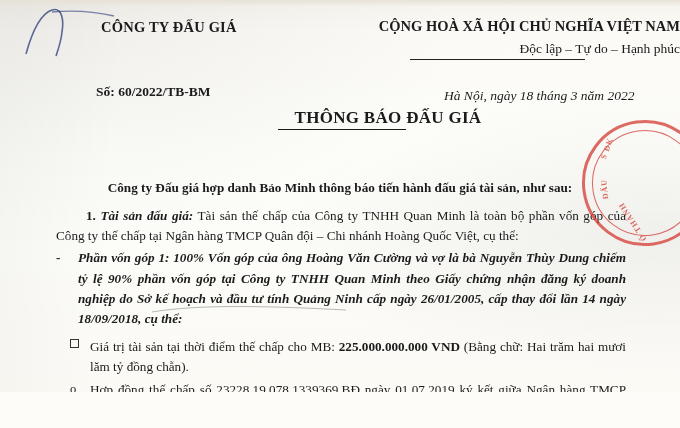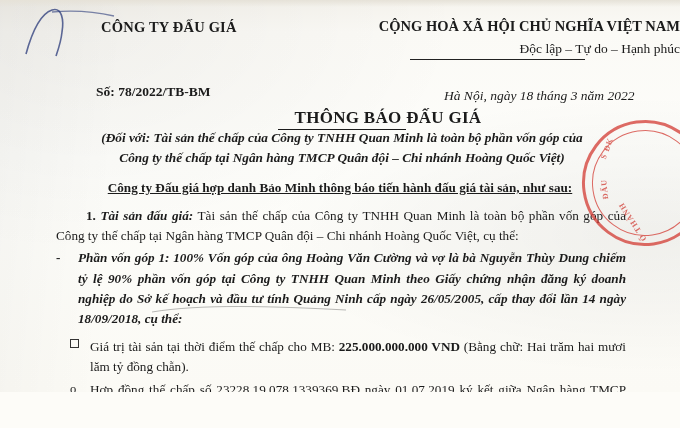--- a/index.html
+++ b/index.html
@@ -127,21 +127,20 @@
   }
 
   .intro {
     position: absolute;
     top: 180px;
     left: 0;
     width: 680px;
     text-align: center;
     font-size: 13.2px;
     font-weight: bold;
-    text-decoration: underline;
   }
 
   .body {
     position: absolute;
     top: 206px;
     left: 56px;
     width: 570px;
     font-size: 13.2px;
     line-height: 1.53;
     text-align: justify;
@@ -252,43 +251,39 @@
     <div class="hdr-left">
       <div class="org-line">CÔNG TY ĐẤU GIÁ</div>
     </div>
     <div class="hdr-right">
       <div class="nation-line">CỘNG HOÀ XÃ HỘI CHỦ NGHĨA VIỆT NAM</div>
       <div class="motto">Độc lập – Tự do – Hạnh phúc</div>
       <div class="underline-motto"></div>
     </div>
   </div>
 
-  <div class="numline">Số: 78/2022/TB-BM</div>
+  <div class="numline">Số: 60/2022/TB-BM</div>
   <div class="dateline">Hà Nội, ngày 18 tháng 3 năm 2022</div>
 
   <div class="title">THÔNG BÁO ĐẤU GIÁ</div>
   <div class="title-underline"></div>
 
-  <div class="subtitle">
-    <div>(Đối với: Tài sản thế chấp của Công ty TNHH Quan Minh là toàn bộ phần vốn góp  của</div>
-    <div>Công ty thế chấp tại Ngân hàng TMCP Quân đội – Chi nhánh Hoàng Quốc Việt)</div>
-  </div>
 
   <div class="intro">Công ty Đấu giá hợp danh Bảo Minh thông báo tiến hành đấu giá tài sản, như sau:</div>
 
   <div class="body">
 
     <div class="para p-1">
       <span class="b">1.</span>
       <span class="bi">Tài sản đấu giá:</span><span> Tài sản thế chấp của Công ty TNHH Quan Minh là toàn bộ phần vốn góp của Công ty thế chấp tại Ngân hàng TMCP Quân đội – Chi nhánh Hoàng Quốc Việt, cụ thể:</span>
     </div>
 
     <div class="para dash-block">
       <span class="marker">-</span>
-      <span class="bi">Phần vốn góp 1: 100% Vốn góp của ông Hoàng Văn Cường và vợ là bà Nguyễn Thùy Dung chiếm tỷ lệ 90% phần vốn góp tại Công ty TNHH Quan Minh theo Giấy chứng nhận đăng ký doanh nghiệp do Sở kế hoạch và đầu tư tính Quảng Ninh cấp ngày 26/05/2005, cấp thay đổi lần 14 ngày 18/09/2018, cụ thể:</span>
+      <span class="bi">Phần vốn góp 1: 100% Vốn góp của ông Hoàng Văn Cường và vợ là bà Nguyễn Thùy Dung chiếm tỷ lệ 90% phần vốn góp tại Công ty TNHH Quan Minh theo Giấy chứng nhận đăng ký doanh nghiệp do Sở kế hoạch và đầu tư tính Quảng Ninh cấp ngày 26/01/2005, cấp thay đổi lần 14 ngày 18/09/2018, cụ thể:</span>
     </div>
 
     <div class="para sq-block">
       <span class="marker"></span>
       <span>Giá trị tài sản tại thời điểm thế chấp cho MB:</span><span class="b"> 225.000.000.000 VND</span><span> (Bằng chữ: Hai trăm hai mươi lăm tỷ đồng chẵn).</span>
     </div>
 
 
     <div class="para o-block">
       <span class="marker">o</span>

